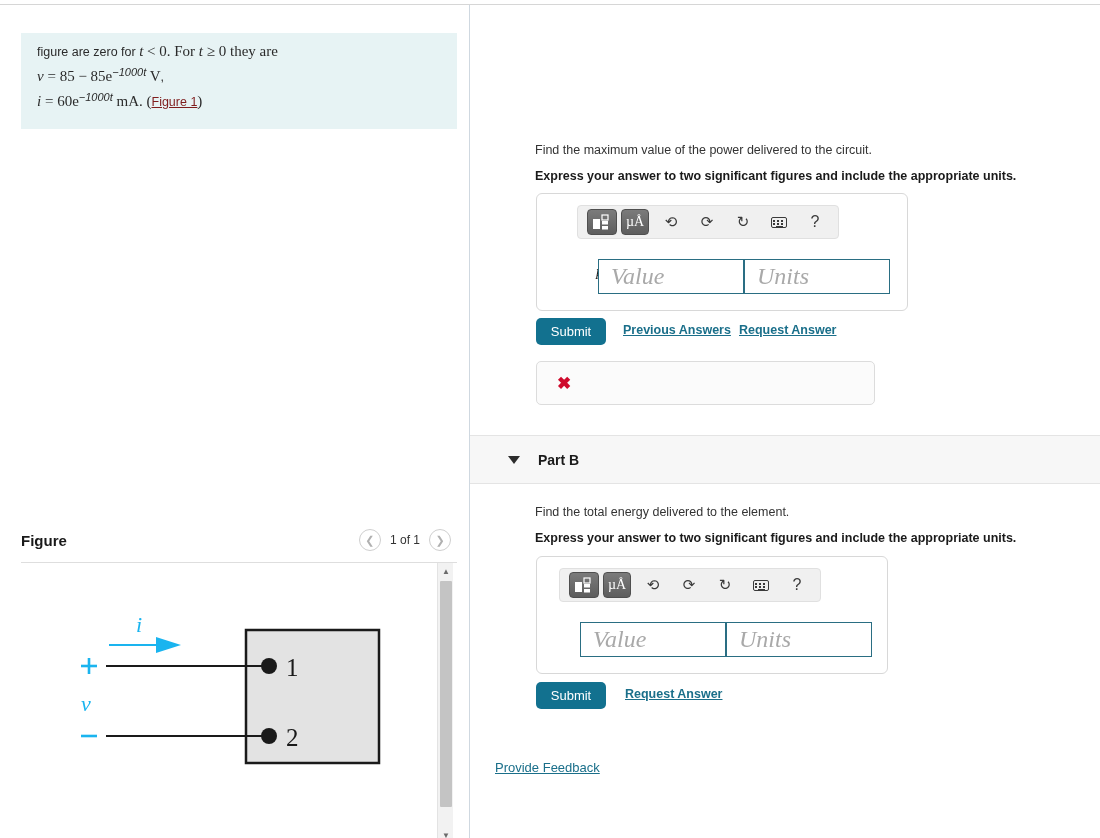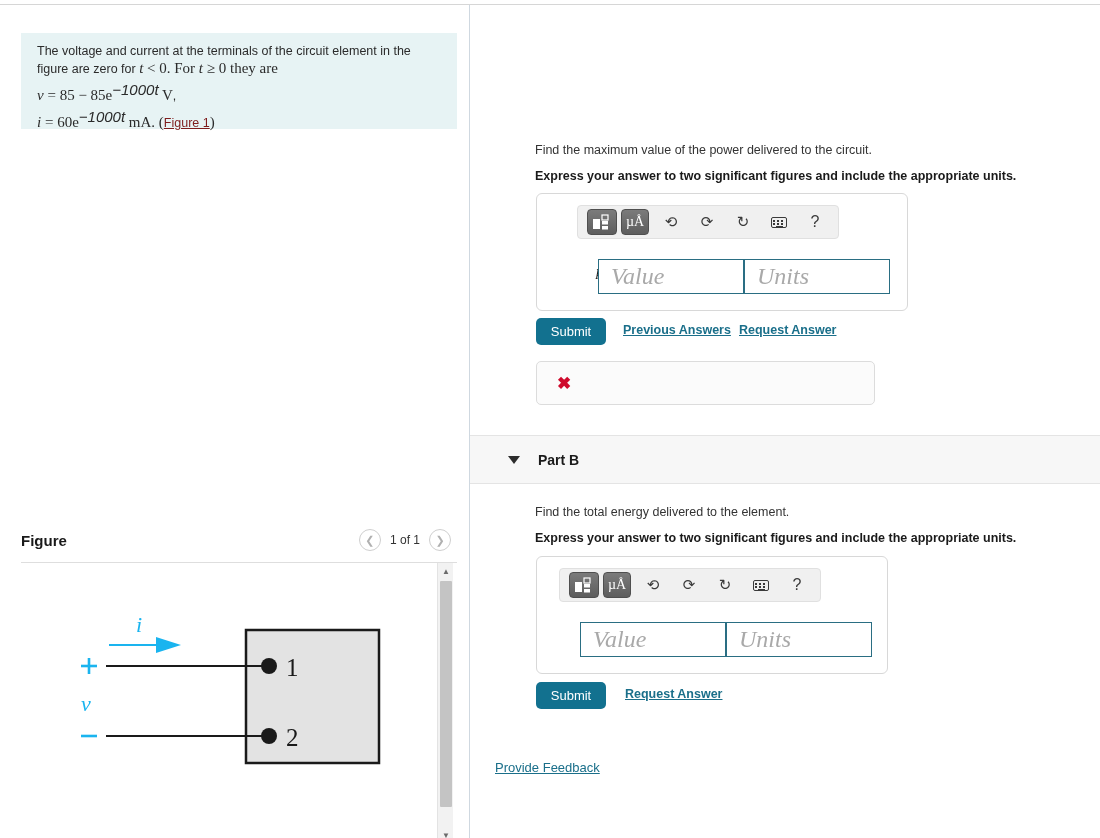--- a/index.html
+++ b/index.html
@@ -34,21 +34,21 @@
     background: #e7f3f4;
     padding: 10px 14px 0 16px;
   }
   .prob-line {
     font-size: 12.5px; color: #2b2b2b; line-height: 17px;
     font-family: "Liberation Sans", sans-serif;
   }
   .mathser { font-family: "Liberation Serif", serif; font-size: 15px; font-style: italic; }
   .mathser-up { font-family: "Liberation Serif", serif; font-size: 15px; font-style: normal; }
   .eqline { margin-top: 3px; white-space: nowrap; }
-  sup.exp { font-size: 15px; font-style: italic; vertical-align: super; }
+  sup.exp { font-size: 11px; font-style: italic; vertical-align: super; }
   a.inline-link { color: #7f1d1d; text-decoration: underline; font-size: 12.5px;
                   font-family: "Liberation Sans", sans-serif; font-style: normal; }
 
   .figure-header {
     position: absolute; left: 21px; top: 524px; width: 436px; height: 34px;
   }
   .figure-title {
     font-size: 15px; font-weight: bold; color: #1a1a1a;
     position: absolute; left: 0; top: 3px;
   }
@@ -174,21 +174,20 @@
 <body>
 
 <div id="page">
 
   <div class="top-rule"></div>
   <div class="v-divider"></div>
 
   <div id="left-panel">
 
     <div class="problem-box">
-      <div class="prob-line">The voltage and current at the terminals of the circuit element in the</div>
       <div class="prob-line"><span>figure are zero for </span><span class="mathser">t</span><span class="mathser-up"> &lt; 0. For </span><span class="mathser">t</span><span class="mathser-up"> ≥ 0 they are</span></div>
       <div class="prob-line eqline"><span class="mathser">v</span><span class="mathser-up"> = 85  −  85e</span><sup class="exp">−1000t</sup><span class="mathser-up"> V</span><span>,</span></div>
       <div class="prob-line eqline"><span class="mathser">i</span><span class="mathser-up"> = 60e</span><sup class="exp">−1000t</sup><span class="mathser-up"> mA</span><span class="mathser-up">. (</span><a class="inline-link" href="#">Figure 1</a><span class="mathser-up">)</span></div>
     </div>
 
     <div class="figure-header">
       <div class="figure-title">Figure</div>
       <div class="fig-nav">
         <div class="nav-circle">❮</div>
         <div class="fig-count">1 of 1</div>

